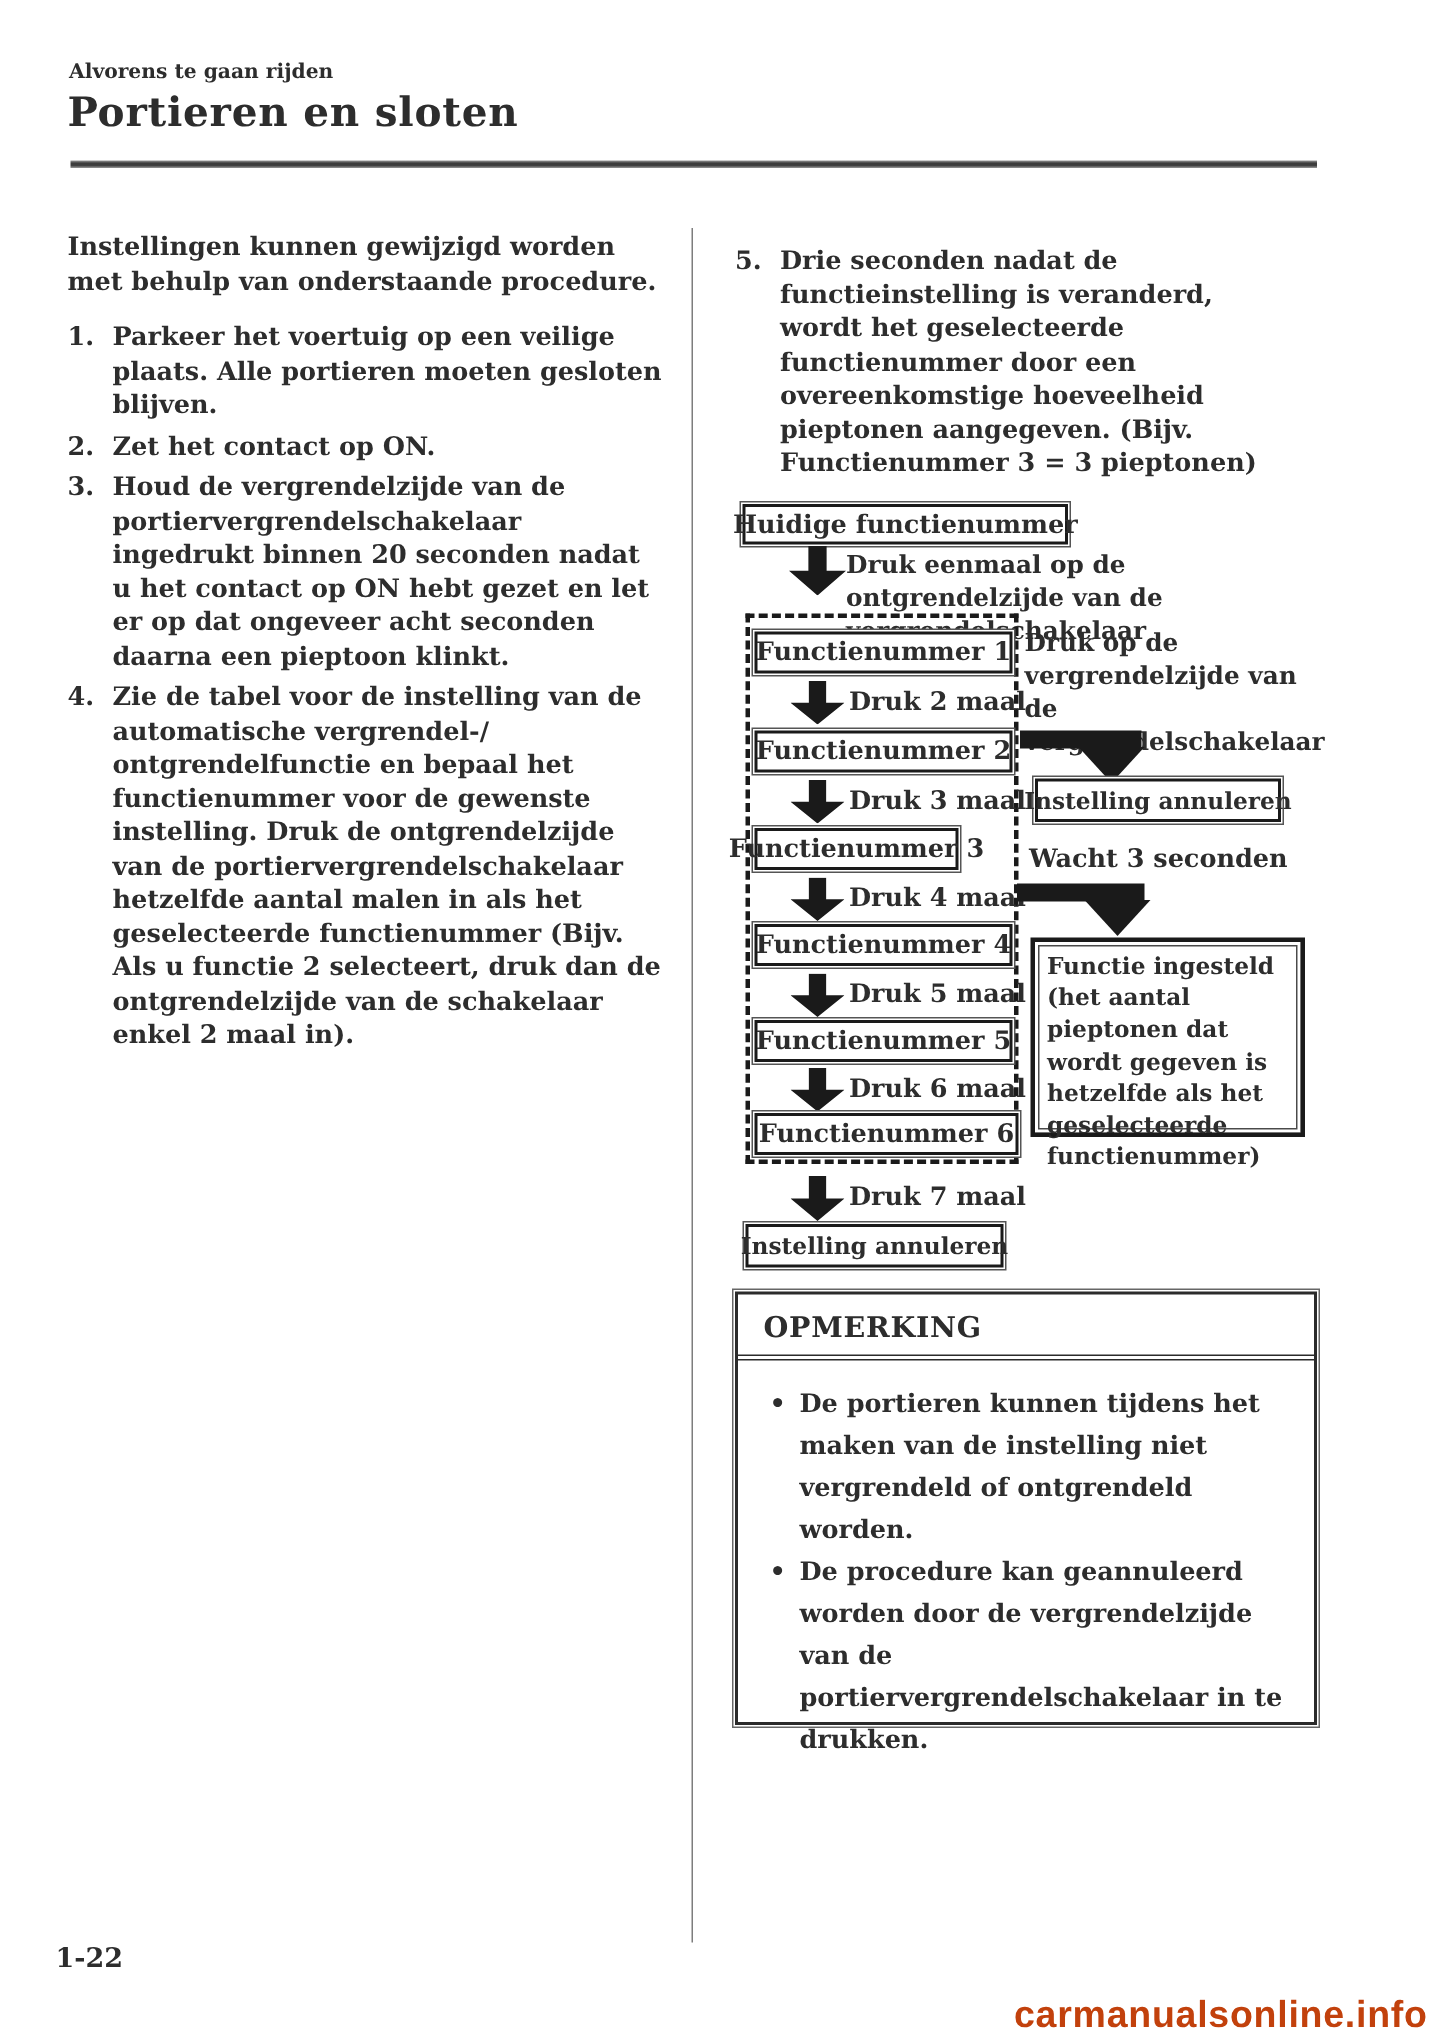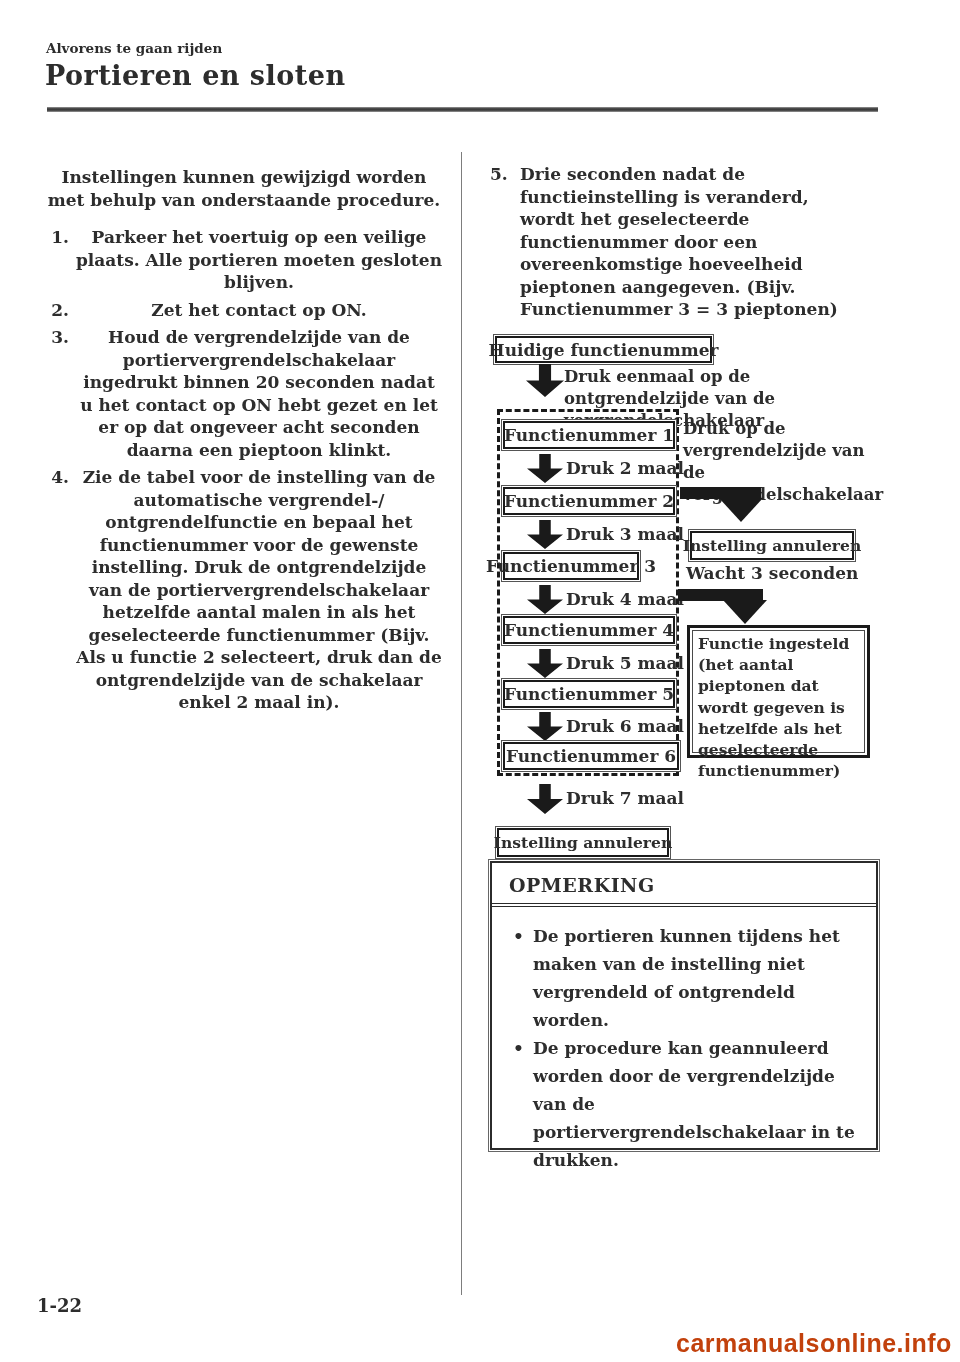--- a/index.html
+++ b/index.html
@@ -10,35 +10,35 @@
   }
   .abs{position:absolute;}
   
   .kicker{left:46px;top:40px;font-size:13.5px;font-weight:700;}
   .title{left:45px;top:60px;font-size:27px;font-weight:700;letter-spacing:0.5px;}
   .rule{left:47px;top:107px;width:831px;height:5px;
     background:linear-gradient(to bottom,#9a9a9a 0%,#3d3d3d 35%,#3d3d3d 65%,#9a9a9a 100%);}
   .col-divider{left:461px;top:152px;width:1px;height:1143px;background:#7d7d7d;}
   
   .body-text{font-size:17px;line-height:22.5px;}
-  .left-col{left:45px;top:166px;width:398px;text-align:center;}
+  .left-col{left:45px;top:154px;width:398px;}
   .right-step{left:490px;top:163px;width:372px;}
   .intro{margin:0 0 15px 0;}
   .step{display:flex;margin:0 0 5px 0;}
   .step .num{width:30px;flex:0 0 30px;}
   .step .txt{flex:1;}
   
   .dbox{
     background:#fff;border:2px solid #1a1a1a;
     box-shadow:0 0 0 1px #fff,0 0 0 2px #555;
     display:flex;align-items:center;justify-content:center;
     font-size:17px;font-weight:700;white-space:nowrap;
     box-sizing:border-box;text-align:left;
   }
-  .dbox.small-text{font-size:15.5px;margin-top:12px;}
+  .dbox.small-text{font-size:15.5px;}
   .dashed-frame{border:3px dashed #1a1a1a;box-sizing:border-box;background:transparent;}
   .barrow{background:#1a1a1a;
     clip-path:polygon(34% 0,66% 0,66% 50%,100% 50%,50% 100%,0 50%,34% 50%);}
   .flow-label{font-size:17px;font-weight:700;line-height:22px;white-space:nowrap;}
   .wrap-label{font-size:16.5px;font-weight:700;line-height:22px;}
   .ebar{background:#1a1a1a;height:12px;}
   .ehead{width:0;height:0;border-left:22px solid transparent;
     border-right:22px solid transparent;border-top:24px solid #1a1a1a;}
   .rbox{
     background:#fff;border:3px solid #1a1a1a;

